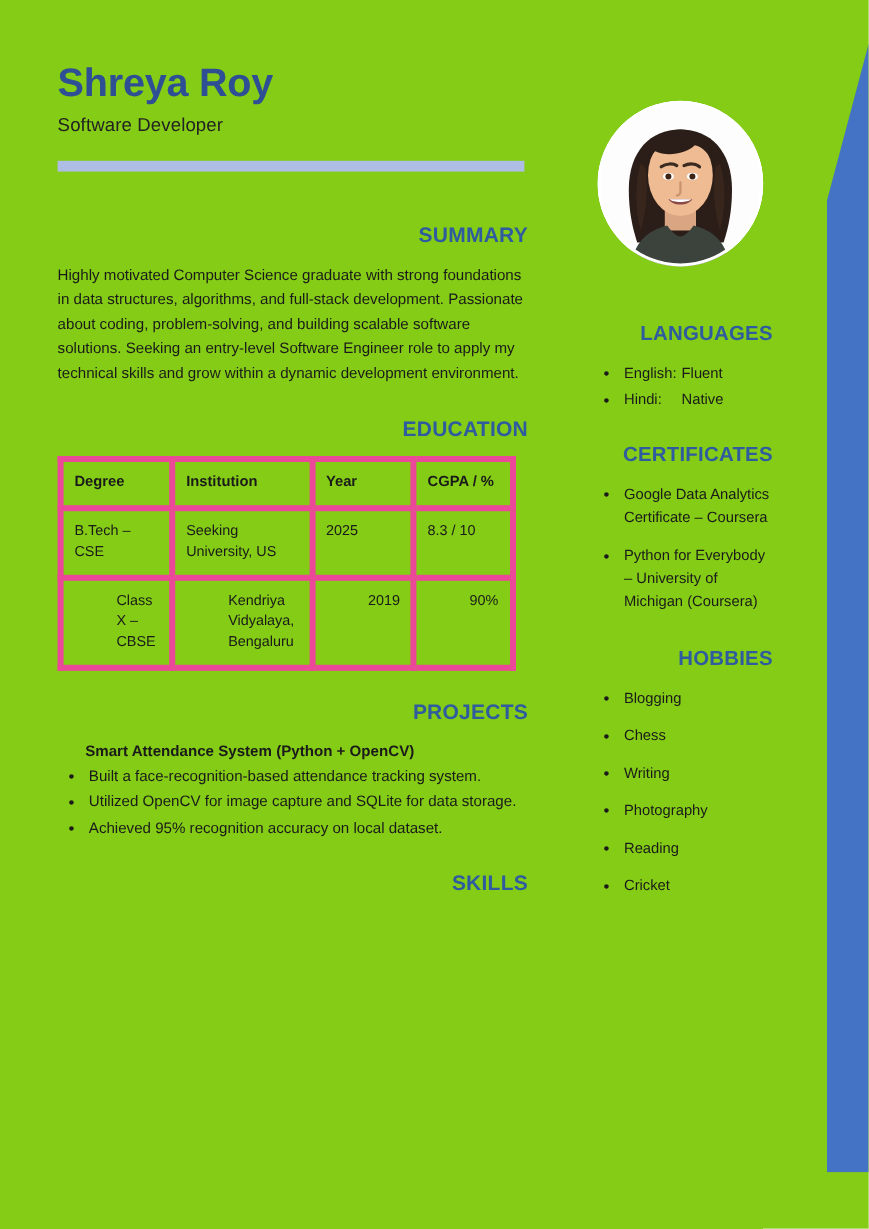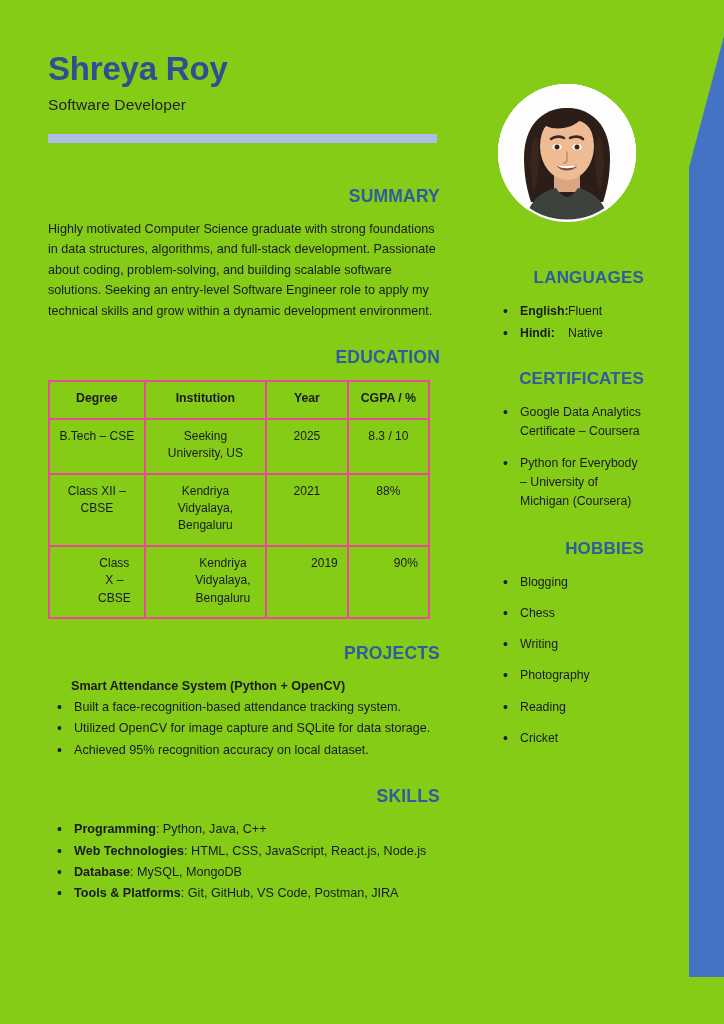--- a/index.html
+++ b/index.html
@@ -105,22 +105,22 @@
   }
   p.body b { font-weight: normal; }
 
   
   table.edu {
     border-collapse: collapse;
     width: 382px;
     font-size: 12px;
   }
   table.edu th, table.edu td {
-    border: 2px solid #ec4899;
-    text-align: center;
+    border: 5px solid #ec4899;
+    text-align: left;
     vertical-align: top;
     padding: 8px 9px 10px 9px;
     line-height: 1.45;
   }
   table.edu th { font-weight: bold; font-size: 12.3px; }
   table.edu td { font-weight: normal; }
   table.edu .c-deg { width: 108px; }
   table.edu .c-ins { width: 146px; }
   table.edu .c-yr  { width: 52px; }
   table.edu .c-cg  { width: 70px; }
@@ -163,21 +163,21 @@
     line-height: 1.5;
     margin-bottom: 12px;
   }
   ul.bul.right > li {
     font-size: 12.3px;
     line-height: 1.55;
     margin-bottom: 2px;
   }
   ul.bul.right.spaced > li { margin-bottom: 13px; }
   ul.bul.right.lang > li { margin-bottom: 3px; }
-  .lang-name { display: inline-block; width: 48px; font-weight: bold; }
+  .lang-name { display: inline-block; width: 48px; }
   ul.bul.right.hobby > li { margin-bottom: 12px; }
 </style>
 </head>
 <body>
 
 <div class="page">
 
   <div class="accent-bar"></div>
 
   <div class="header">
@@ -238,26 +238,20 @@
             <th class="c-cg">CGPA / %</th>
           </tr>
         </thead>
         <tbody>
           <tr class="r1">
             <td>B.Tech – CSE</td>
             <td>Seeking University, US</td>
             <td>2025</td>
             <td>8.3 / 10</td>
           </tr>
-          <tr class="r2">
-            <td>Class XII – CBSE</td>
-            <td>Kendriya Vidyalaya, Bengaluru</td>
-            <td>2021</td>
-            <td>88%</td>
-          </tr>
           <tr class="r3">
             <td>Class X – CBSE</td>
             <td>Kendriya Vidyalaya, Bengaluru</td>
             <td>2019</td>
             <td>90%</td>
           </tr>
         </tbody>
       </table>
     </div>
 
@@ -266,26 +260,20 @@
       <div class="proj-title">Smart Attendance System (Python + OpenCV)</div>
       <ul class="bul justify">
         <li>Built a face-recognition-based attendance tracking system.</li>
         <li>Utilized OpenCV for image capture and SQLite for data storage.</li>
         <li>Achieved 95% recognition accuracy on local dataset.</li>
       </ul>
     </div>
 
     <div class="block">
       <h2 class="sec">SKILLS</h2>
-      <ul class="bul" id="skills-list">
-          <li><b>Programming</b>: Python, Java, C++</li>
-          <li><b>Web Technologies</b>: HTML, CSS, JavaScript, React.js, Node.js</li>
-          <li><b>Database</b>: MySQL, MongoDB</li>
-          <li><b>Tools &amp; Platforms</b>: Git, GitHub, VS Code, Postman, JIRA</li>
-        </ul>
     </div>
 
   </div>
 
   <div class="col-right">
 
 
     <div class="block" style="margin-bottom:26px;">
       <h2 class="sec">LANGUAGES</h2>
       <ul class="bul right lang">

